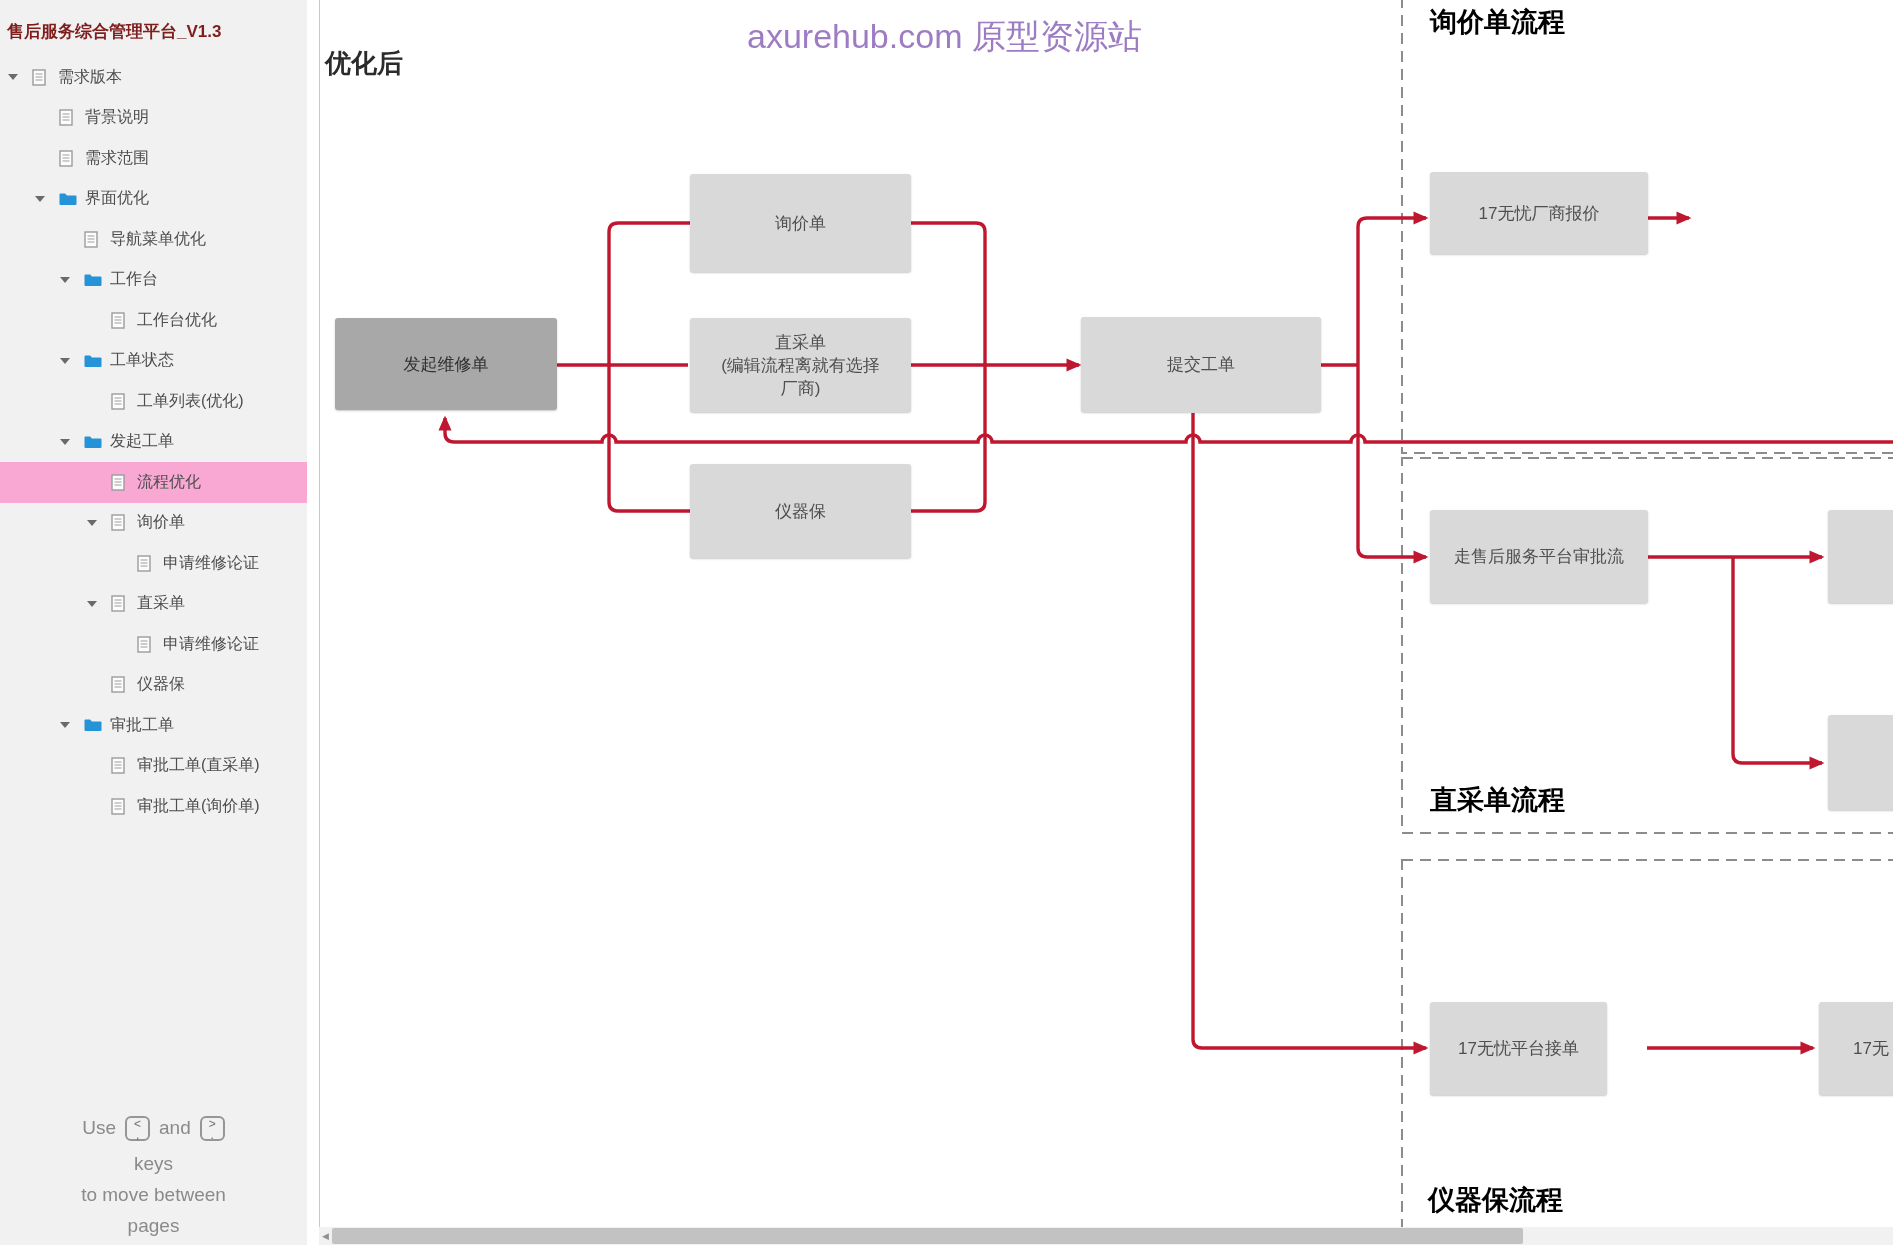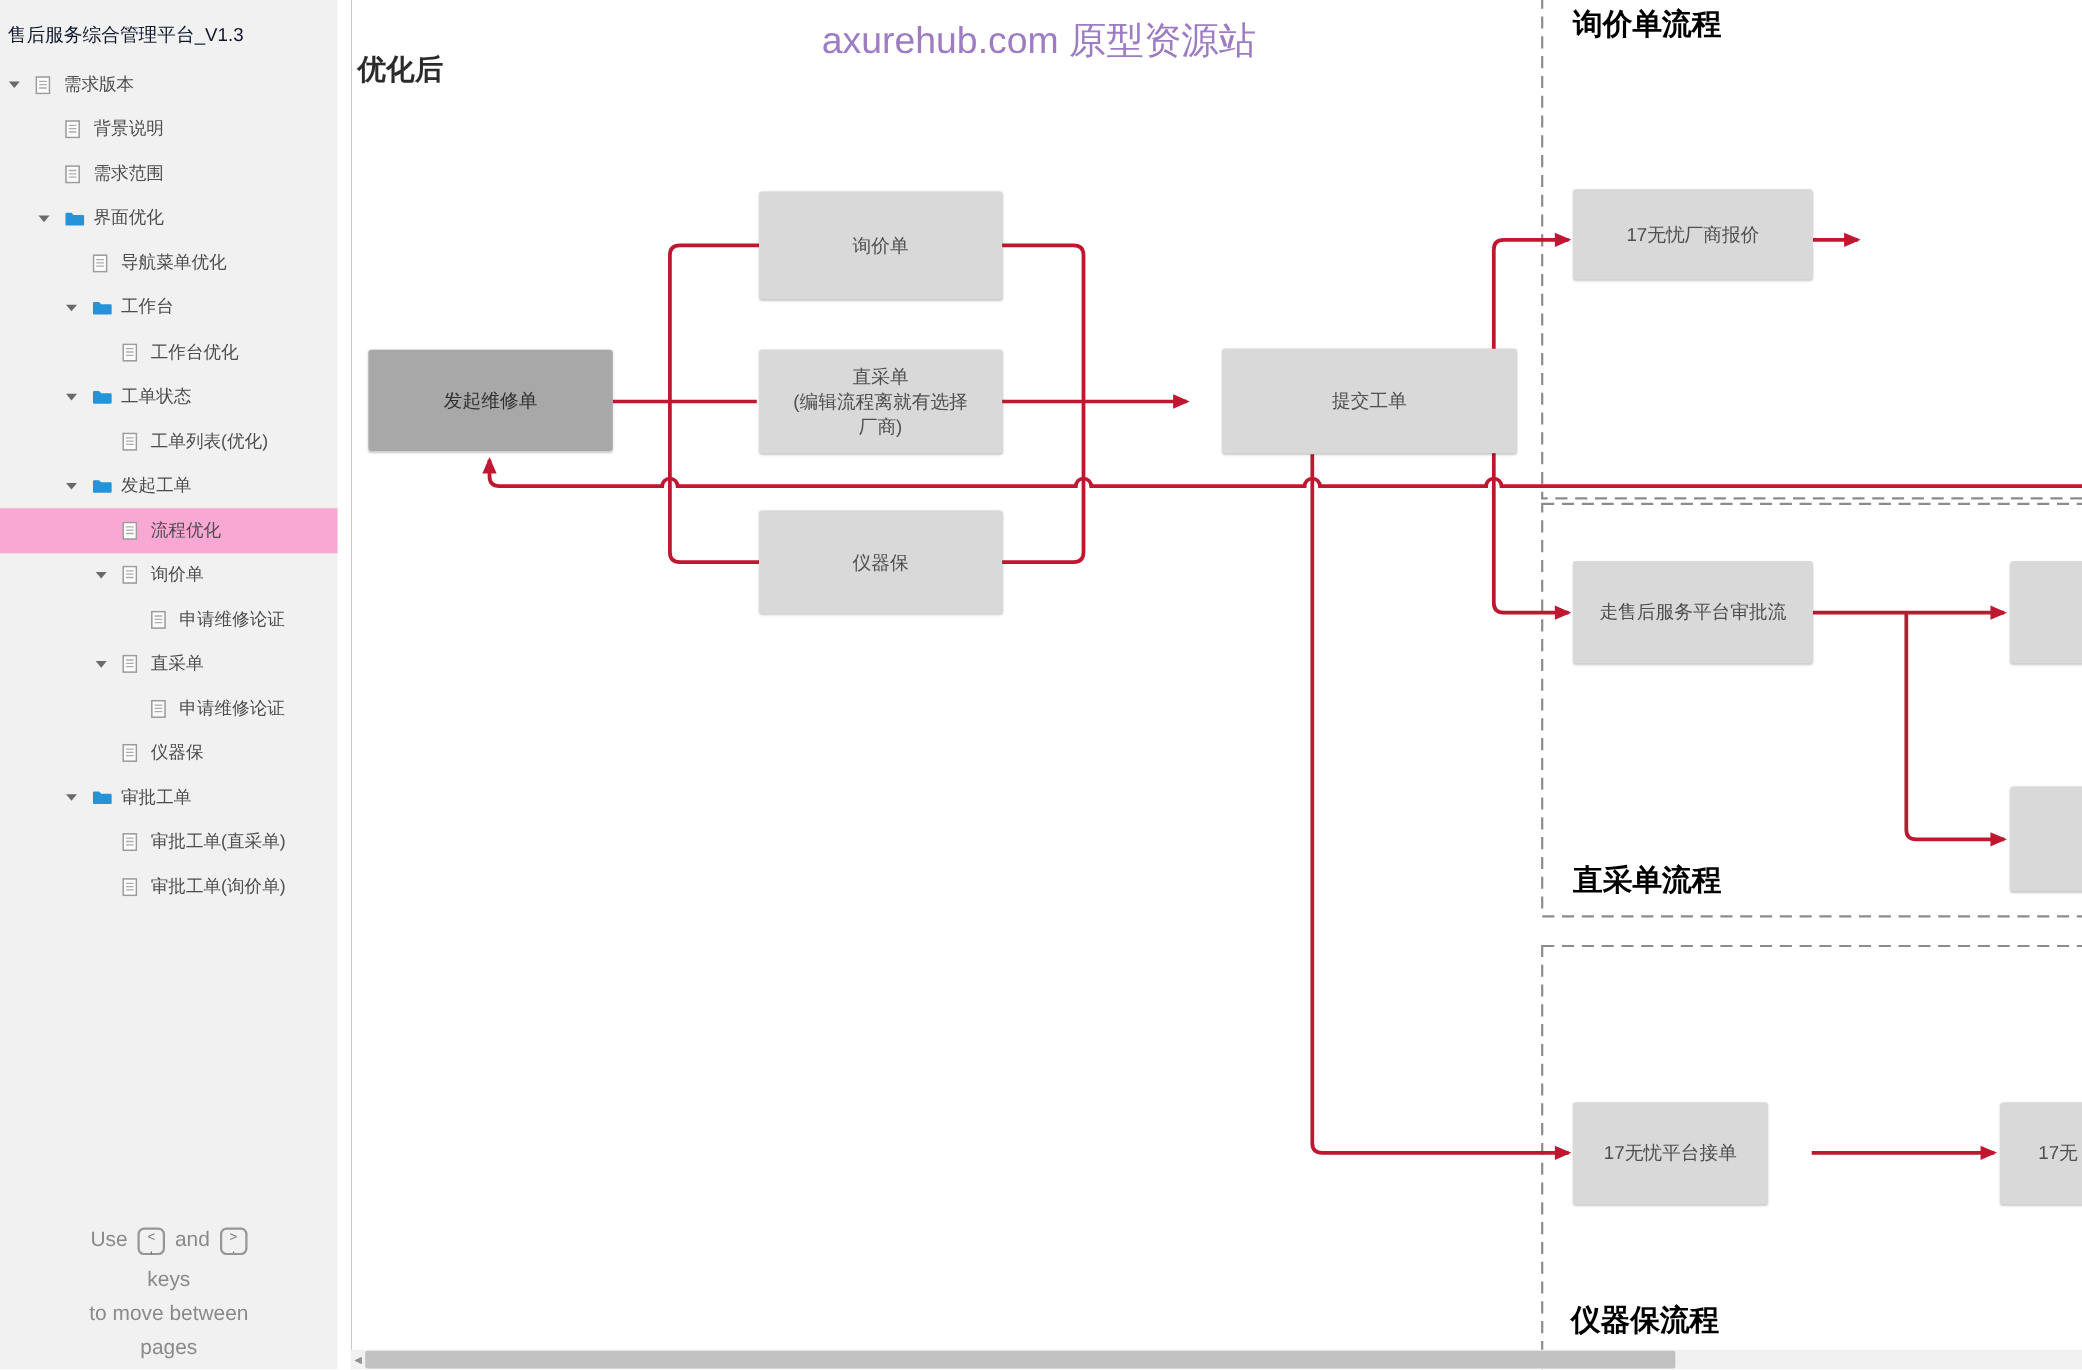--- a/index.html
+++ b/index.html
@@ -5,21 +5,21 @@
   html,body { margin:0; padding:0; }
   #screen {
     position:relative; width:1893px; height:1245px; overflow:hidden;
     background:#ffffff;
     font-family:"Liberation Sans","DejaVu Sans",sans-serif;
   }
 
   
   #sidebar { position:absolute; left:0; top:0; width:307px; height:1245px; background:#f1f1f1; }
   #gutter  { position:absolute; left:307px; top:0; width:12px; height:1245px; background:#ffffff; border-right:1px solid #c9c9c9; }
-  .sidebar-title { position:absolute; left:7px; top:20px; font-size:17px; font-weight:normal; color:#0f172a; white-space:nowrap; }
+  .sidebar-title { position:absolute; left:7px; top:20px; font-size:17px; font-weight:bold; color:#7f1d1d; white-space:nowrap; }
 
   #tree { position:absolute; left:0; top:57px; width:307px; }
   .trow { position:relative; height:40.5px; display:flex; align-items:center; box-sizing:border-box; cursor:pointer; }
   .trow.sel { background:#f9a8d4; }
   .p0 { padding-left:8px; }  .p1 { padding-left:35px; }
   .p2 { padding-left:60px; } .p3 { padding-left:87px; }
   .p4 { padding-left:113px; }
   .arr { width:24px; flex:0 0 24px; display:flex; align-items:center; }
   .tri { width:0; height:0; border-left:5px solid transparent; border-right:5px solid transparent; border-top:6px solid #6a6a6a; }
   .ticon { width:26px; flex:0 0 26px; display:flex; align-items:center; }
@@ -367,21 +367,21 @@
       <path d="M1647,1048 H1813" marker-end="url(#arr)"></path>
     </g>
   </svg>
 
   <div class="node dark" style="left:335px; top:318px; width:222px; height:92px;">发起维修单</div>
   <div class="node" style="left:690px; top:174px; width:221px; height:98px;">询价单</div>
   <div class="node" style="left:690px; top:318px; width:221px; height:94px;">直采单
 (编辑流程离就有选择
 厂商)</div>
   <div class="node" style="left:690px; top:464px; width:221px; height:94px;">仪器保</div>
-  <div class="node" style="left:1111px; top:317px; width:268px; height:95px;">提交工单</div>
+  <div class="node" style="left:1081px; top:317px; width:240px; height:95px;">提交工单</div>
   <div class="node" style="left:1430px; top:172px; width:218px; height:82px;">17无忧厂商报价</div>
   <div class="node" style="left:1430px; top:510px; width:218px; height:93px;">走售后服务平台审批流</div>
   <div class="node" style="left:1828px; top:510px; width:80px; height:93px;"></div>
   <div class="node" style="left:1828px; top:715px; width:80px; height:95px;"></div>
   <div class="node" style="left:1430px; top:1002px; width:177px; height:93px;">17无忧平台接单</div>
   <div class="node clipped-label" style="left:1819px; top:1002px; width:90px; height:93px;">17无</div>
 
   <div class="section-title" style="left:1430px; top:4px;">询价单流程</div>
   <div class="section-title" style="left:1430px; top:782px;">直采单流程</div>
   <div class="section-title" style="left:1428px; top:1182px;">仪器保流程</div>

